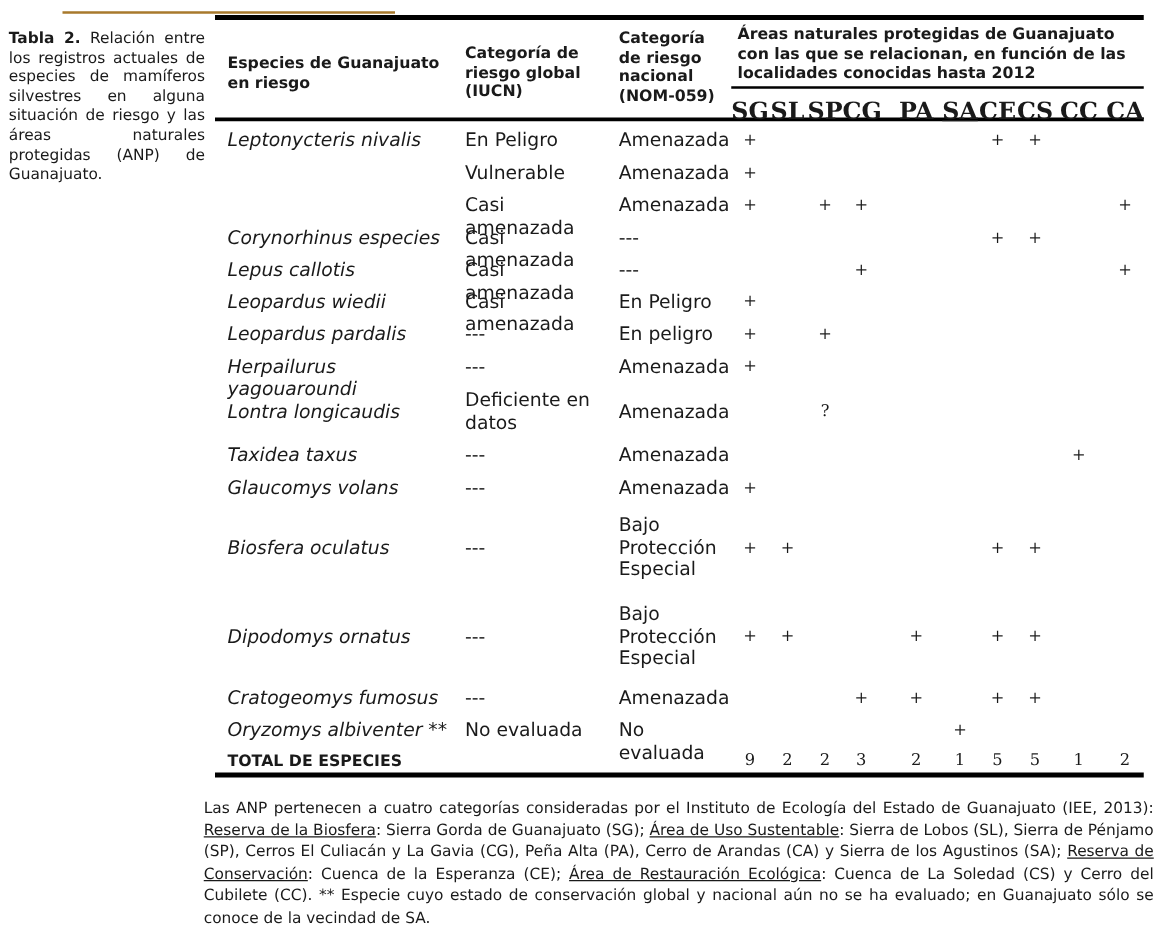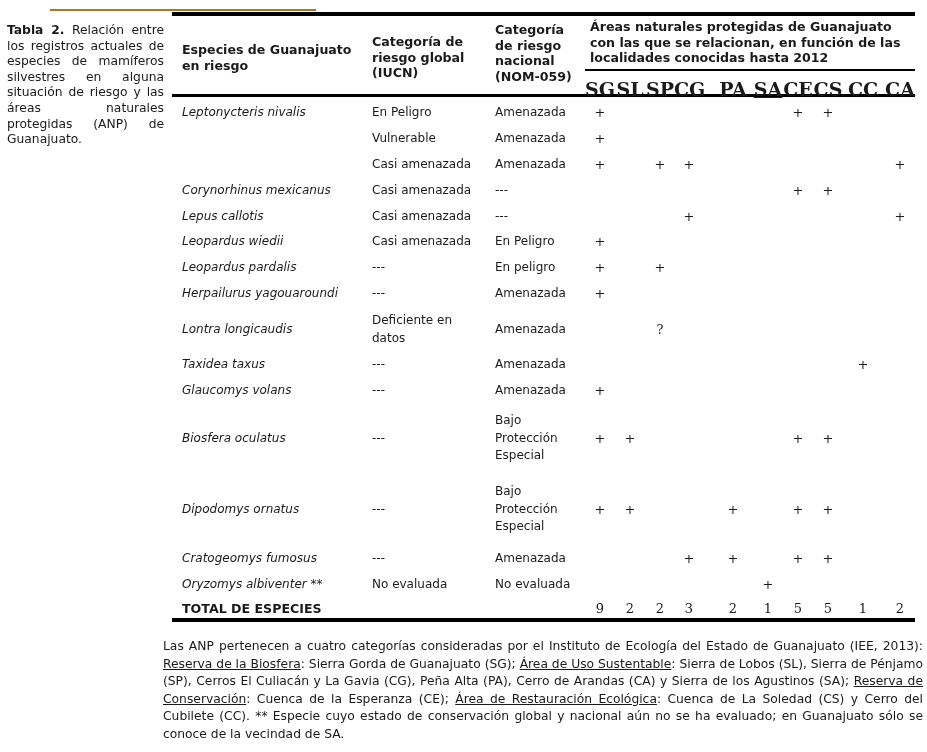--- a/index.html
+++ b/index.html
@@ -31,21 +31,21 @@
       position: absolute; left: 172px; top: 618px; width: 743px; height: 4px; background: #000;
     }
     .hdr {
       position: absolute; font-weight: bold; font-size: 12.6px; line-height: 15.6px; color: #1a1a1a;
     }
     .code {
       position: absolute; top: 78px; font-weight: bold; font-family: "DejaVu Serif", "Liberation Serif", serif;
       font-size: 19px; width: 30px; text-align: center;
     }
     .row { position: absolute; left: 172px; width: 743px; }
-    .cell { position: absolute; font-size: 12px; line-height: 17.5px; }
+    .cell { position: absolute; font-size: 15px; line-height: 17.5px; }
     .sp { left: 10px; font-style: italic; }
     .iucn { left: 200px; }
     .nom { left: 323px; }
     .mark {
       position: absolute; width: 30px; text-align: center;
       font-family: "DejaVu Serif", "Liberation Serif", serif; font-size: 13px; line-height: 17.5px;
     }
     .total-label { left: 10px; font-weight: bold; font-size: 12.6px; }
     .total-num { font-family: "DejaVu Serif", "Liberation Serif", serif; }
 
@@ -100,21 +100,21 @@
     </div>
     <div class="row" style="top: 156px; height: 17.5px;">
       <div class="cell iucn" style="width: 100px; top: 0px;">Casi amenazada</div>
       <div class="cell nom" style="width: 85px; top: 0px;">Amenazada</div>
       <div class="mark" style="left: 413px; top: 0px;">+</div>
       <div class="mark" style="left: 473px; top: 0px;">+</div>
       <div class="mark" style="left: 502px; top: 0px;">+</div>
       <div class="mark" style="left: 713px; top: 0px;">+</div>
     </div>
     <div class="row" style="top: 182px; height: 17.5px;">
-      <div class="cell sp" style="width: 190px; top: 0px;">Corynorhinus mexicanus</div>
+      <div class="cell sp" style="width: 190px; top: 0px;">Corynorhinus especies</div>
       <div class="cell iucn" style="width: 100px; top: 0px;">Casi amenazada</div>
       <div class="cell nom" style="width: 85px; top: 0px;">---</div>
       <div class="mark" style="left: 611px; top: 0px;">+</div>
       <div class="mark" style="left: 641px; top: 0px;">+</div>
     </div>
     <div class="row" style="top: 208px; height: 17.5px;">
       <div class="cell sp" style="width: 190px; top: 0px;">Lepus callotis</div>
       <div class="cell iucn" style="width: 100px; top: 0px;">Casi amenazada</div>
       <div class="cell nom" style="width: 85px; top: 0px;">---</div>
       <div class="mark" style="left: 502px; top: 0px;">+</div>

